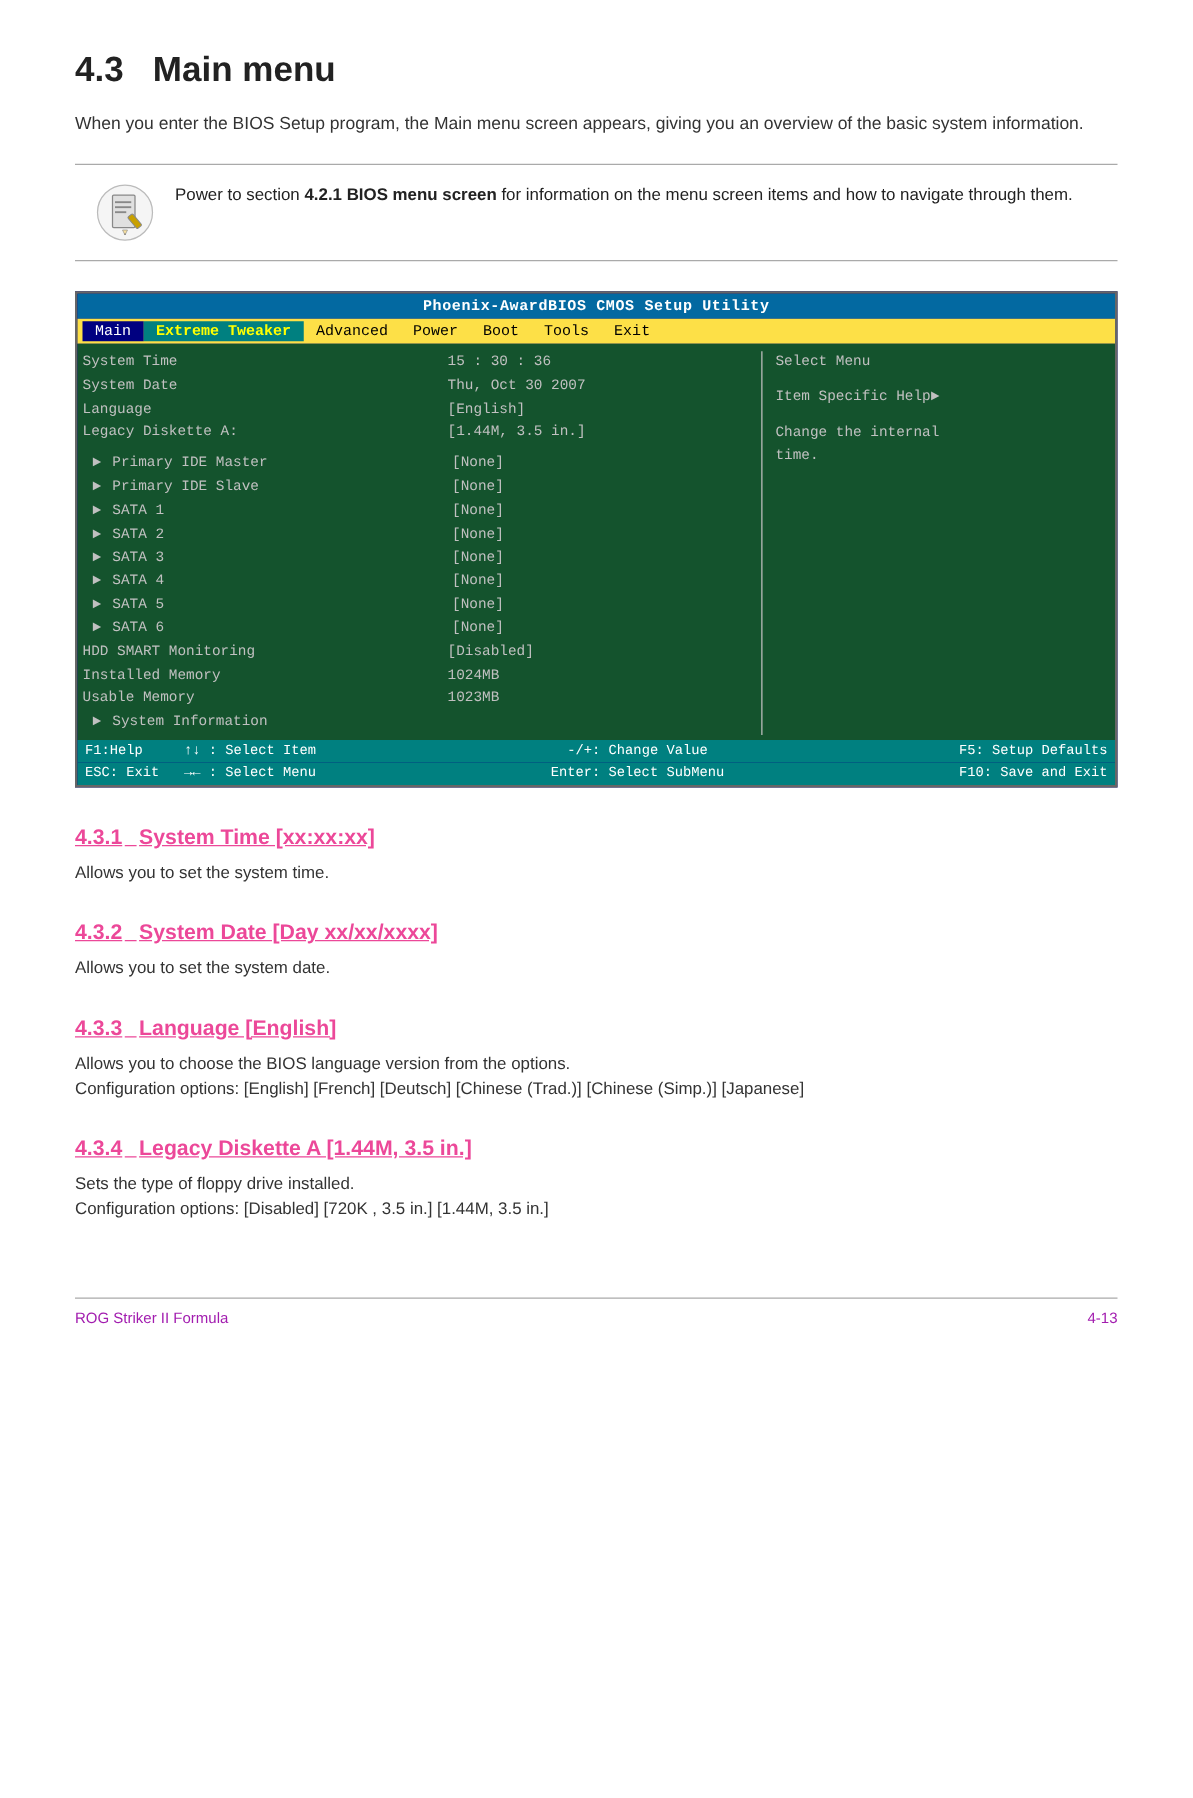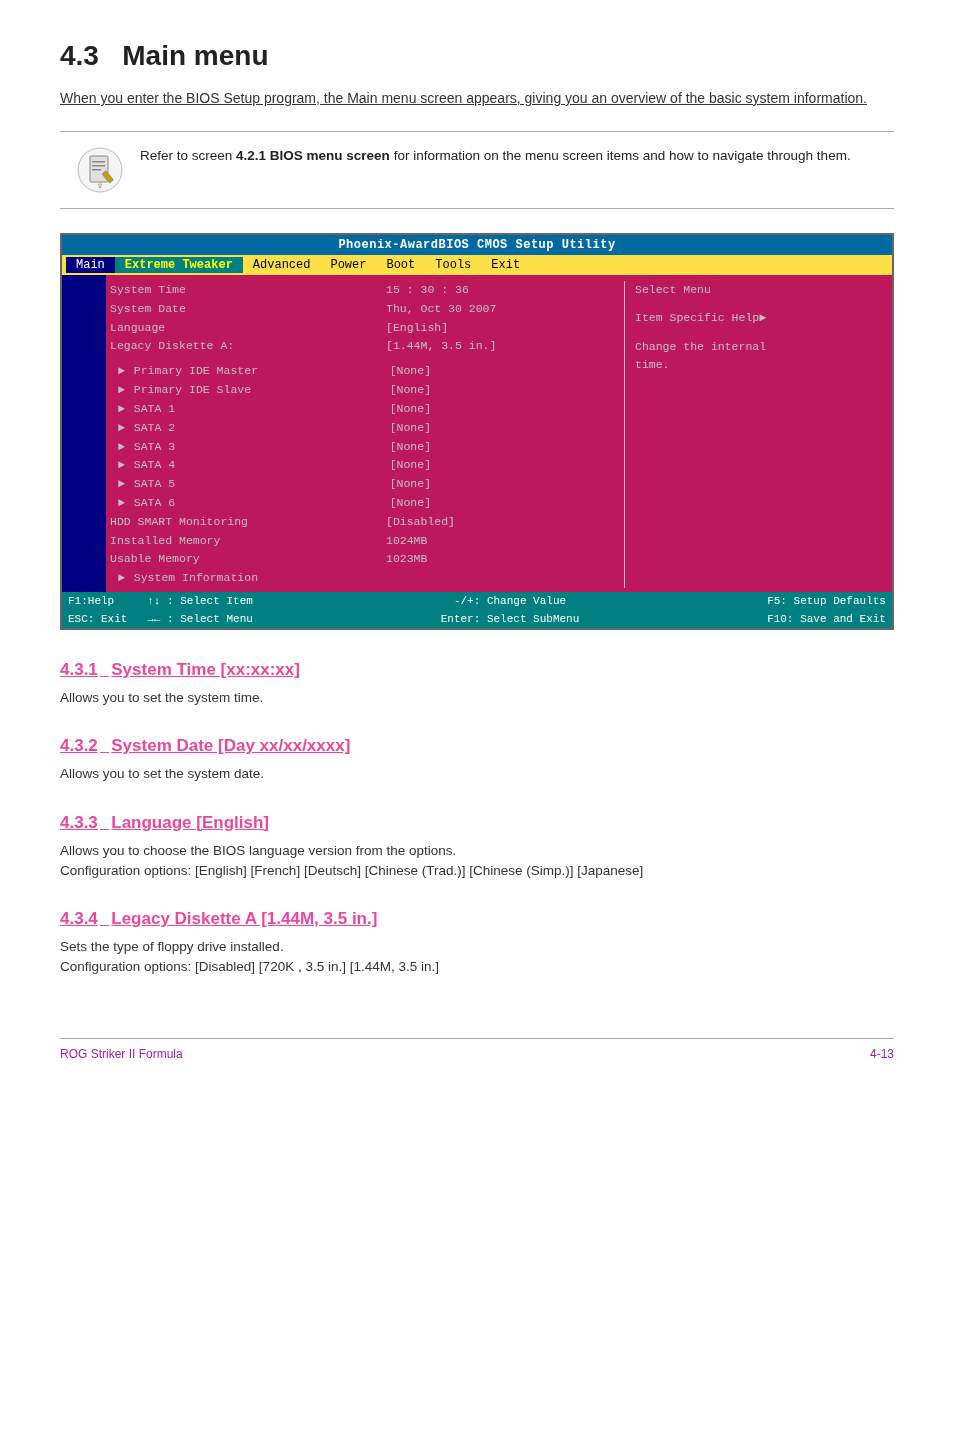--- a/index.html
+++ b/index.html
@@ -19,21 +19,20 @@
       margin-bottom: 16px;
       border-bottom: none;
     }
     .section-title span.num {
     }
     .intro-text {
       font-size: 14px;
       color: #333;
       margin-bottom: 22px;
       line-height: 1.5;
-      text-decoration: underline;
     }
     .note-box {
       border-top: 1px solid #aaa;
       border-bottom: 1px solid #aaa;
       padding: 14px 16px;
       display: flex;
       align-items: flex-start;
       gap: 16px;
       margin-bottom: 24px;
     }
@@ -90,22 +89,21 @@
     .bios-menu-item.selected {
       background: #008080;
       color: #ffff00;
       font-weight: bold;
     }
     .bios-content {
       display: flex;
       flex-direction: row;
       padding: 6px 4px 4px 4px;
       min-height: 200px;
-      background: #be185d;
-      margin-left: 44px;
+      background: #14532d;
     }
     .bios-main-col {
       flex: 2;
       padding-right: 8px;
     }
     .bios-help-col {
       flex: 1;
       border-left: 1px solid #c0c0c0;
       padding-left: 10px;
       color: #c0c0c0;
@@ -205,21 +203,21 @@
       <rect x="16" y="15" width="13" height="1.5" fill="#888"></rect>
       <rect x="16" y="19" width="13" height="1.5" fill="#888"></rect>
       <rect x="16" y="23" width="9" height="1.5" fill="#888"></rect>
 
       <rect x="26" y="28" width="5" height="12" rx="1" transform="rotate(-40 26 28)" fill="#c8a000" stroke="#888" stroke-width="0.8"></rect>
       <polygon points="22,38 24,42 26,38" fill="#f8e0a0" stroke="#888" stroke-width="0.5"></polygon>
       <polygon points="23.5,41 24,42 24.5,41" fill="#333"></polygon>
     </svg>
   </div>
   <p class="note-text">
-    <span>Refer to screen </span><strong>4.2.1 BIOS menu screen</strong><span> for information on the menu screen items and how to navigate through them.</span>
+    <span>Power to section </span><strong>4.2.1 BIOS menu screen</strong><span> for information on the menu screen items and how to navigate through them.</span>
   </p>
 </div>
 
 <div class="bios-screen">
   <div class="bios-title-bar">Phoenix-AwardBIOS CMOS Setup Utility</div>
   <div class="bios-menu-bar">
     <span class="bios-menu-item active">Main</span>
     <span class="bios-menu-item selected">Extreme Tweaker</span>
     <span class="bios-menu-item">Advanced</span>
     <span class="bios-menu-item">Power</span>

